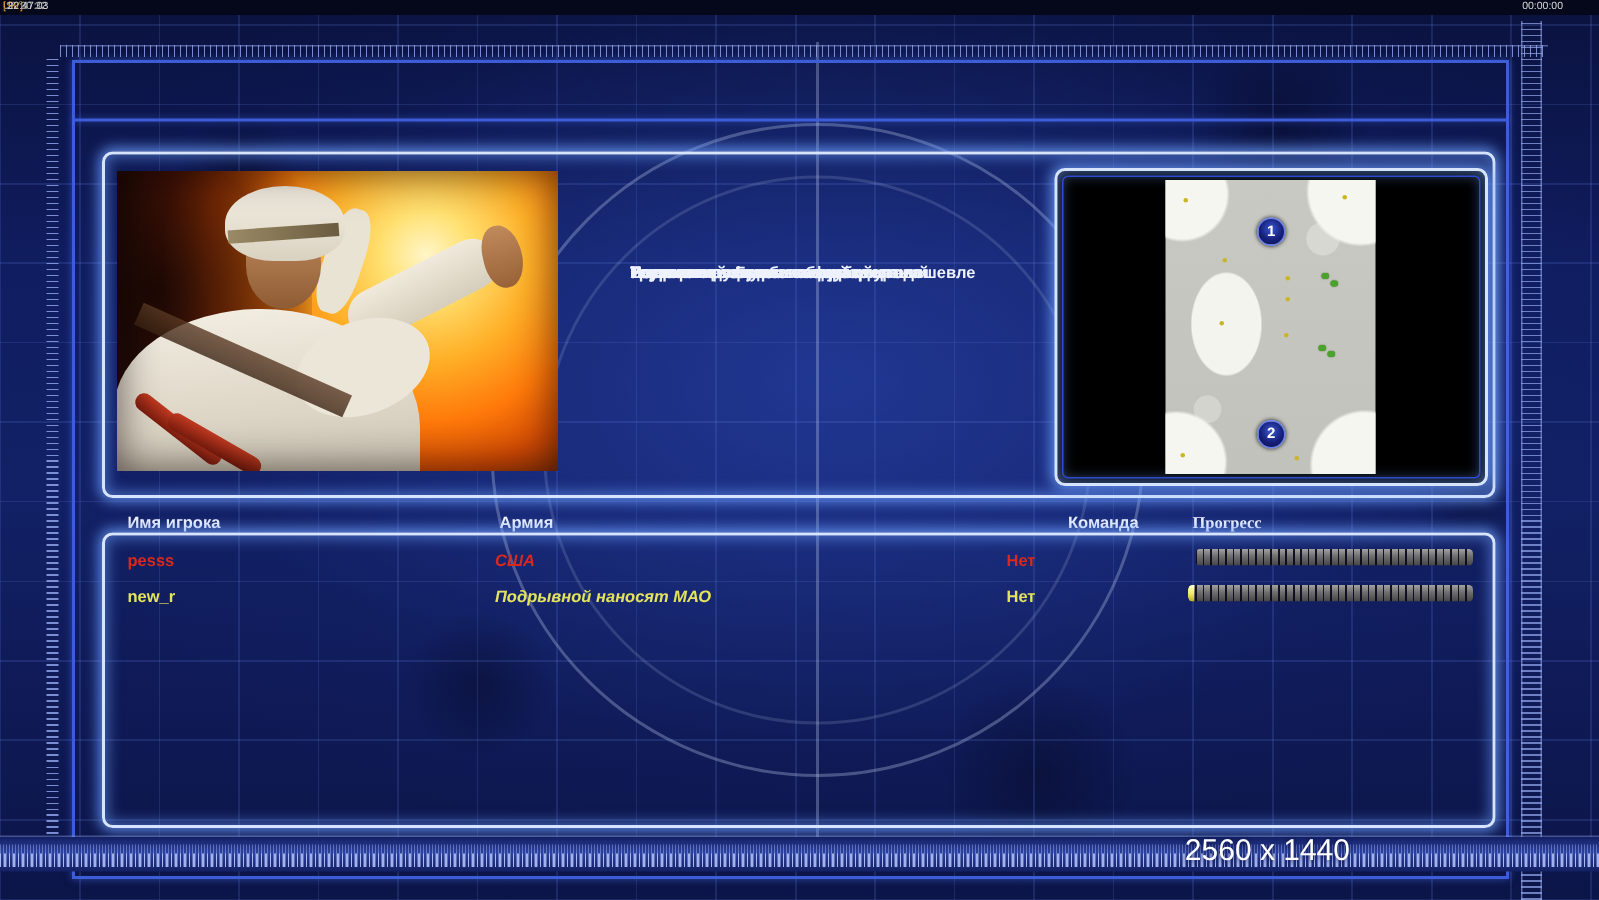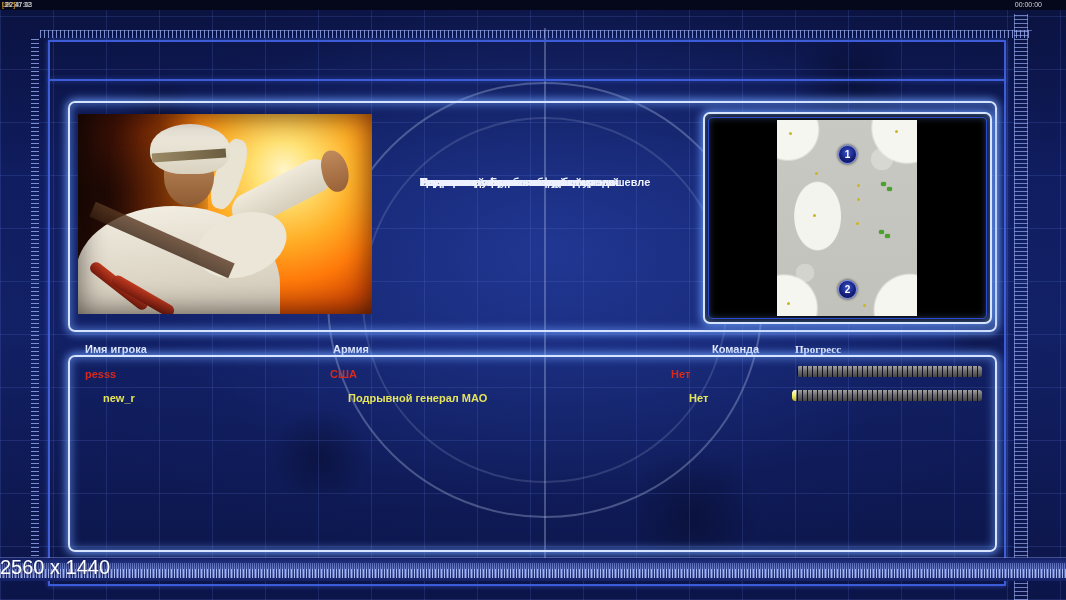--- a/index.html
+++ b/index.html
@@ -109,42 +109,42 @@
     background:radial-gradient(circle at 50% 38%, #3a55d0 0%, #16207a 55%, #0a1048 100%);
     box-shadow:0 0 3px rgba(0,0,0,.9);
     color:#fff;font-size:10px;font-weight:bold;display:flex;align-items:center;justify-content:center;}
   .marker-1{left:61px;top:25px;}
   .marker-2{left:61px;top:160px;}
 
   
   .col-header{top:343px;font-size:11px;font-weight:bold;color:#f2f4ff;white-space:nowrap;}
   .col-h-name{left:85px;} .col-h-army{left:333px;} .col-h-team{left:712px;} .col-h-progress{left:795px;font-family:Liberation Serif, serif;}
   .cell{font-size:11px;font-weight:bold;white-space:nowrap;}
-  .row-red{color:#d9291c;} .row-yellow{color:#e4e45c;margin-left:18px;}
+  .row-red{color:#d9291c;} .row-yellow{color:#e4e45c;}
   .r1{top:368px;} .r2{top:392px;}
-  .c-name{left:85px;} .c-army{left:330px;} .c-team{left:671px;text-align:right;}
+  .c-name{left:85px;} .c-army{left:330px;font-style:italic;} .c-team{left:671px;text-align:right;}
   .bar{height:11px;border-radius:3px;overflow:hidden;background-image:
     repeating-linear-gradient(90deg, rgba(5,5,25,.9) 0 1px, transparent 1px 5px),
     linear-gradient(180deg,#a2a2a2 0%,#6e6e6e 45%,#454545 100%);}
   .bar1{left:797px;top:366px;width:185px;}
   .bar2{left:792px;top:390px;width:190px;}
   .bar-fill{left:0;top:0;width:4px;height:100%;border-radius:3px 0 0 3px;
     background:linear-gradient(180deg,#ffffd8,#f0ee6a 50%,#b8ae28);}
 
   
   .footer-band{left:0;top:557px;width:1066px;height:24px;z-index:5;
     border-top:1px solid rgba(150,170,240,.4);
     background-image:
       repeating-linear-gradient(90deg, rgba(185,200,255,.85) 0 1px, transparent 1px 3px),
       repeating-linear-gradient(90deg, rgba(185,200,255,.4) 0 1px, transparent 1px 2px),
       linear-gradient(180deg,#131f63,#2c429f 45%,#131f63);
     background-size:100% 9px,100% 15px,100% 100%;
     background-position:left 0 bottom 3px,left 0 bottom 3px,0 0;
     background-repeat:repeat-x,repeat-x,no-repeat;}
-  .footer-res{left:0;top:556px;width:900px;text-align:left;font-size:20px;color:#ffffff;
+  .footer-res{left:0;top:556px;width:900px;text-align:right;font-size:20px;color:#ffffff;
     z-index:6;text-shadow:0 1px 4px rgba(0,0,40,.8);}
 </style>
 </head>
 <body>
 
 <div id="screen">
 
   <div class="bg-base"></div>
   <div class="bg-mottle"></div>
   <div class="bg-grid"></div>
@@ -218,21 +218,21 @@
   <div class="col-header col-h-progress">Прогресс</div>
 
   <div class="glow-panel panel-players"></div>
 
   <div class="cell row-red r1 c-name">pesss</div>
   <div class="cell row-red r1 c-army">США</div>
   <div class="cell row-red r1 c-team">Нет</div>
   <div class="bar bar1"></div>
 
   <div class="cell row-yellow r2 c-name">new_r</div>
-  <div class="cell row-yellow r2 c-army">Подрывной генерал МАО</div>
+  <div class="cell row-yellow r2 c-army">Подрывной наносят МАО</div>
   <div class="cell row-yellow r2 c-team">Нет</div>
   <div class="bar bar2">
     <div class="bar-fill"></div>
   </div>
 
   <div class="footer-band"></div>
   <div class="footer-res">2560 x 1440</div>
 
   <div class="statusbar">
     <div class="sb-left">

